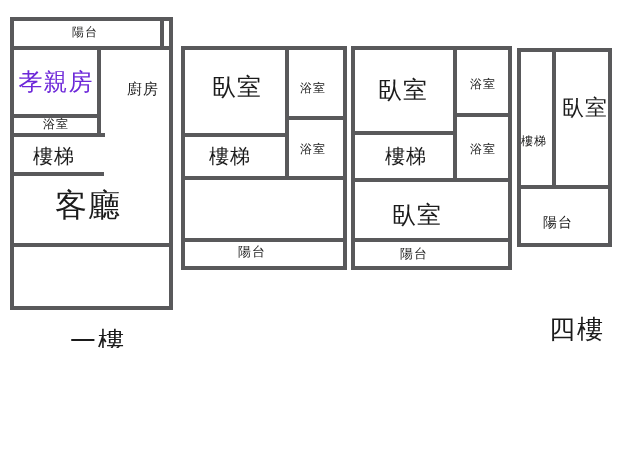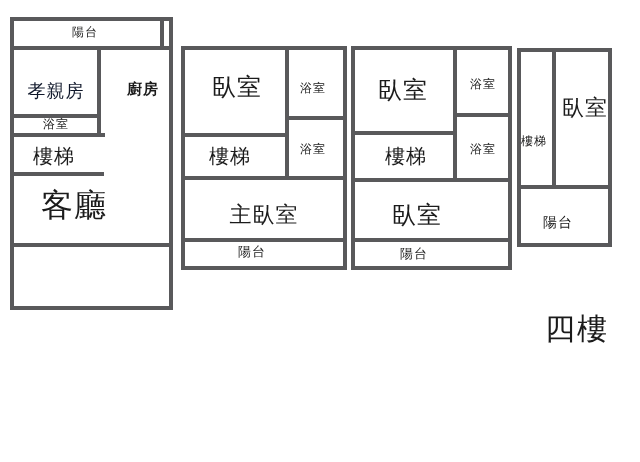--- a/index.html
+++ b/index.html
@@ -40,39 +40,39 @@
     <div class="wall" style="left: 169px; top: 17px; width: 4px; height: 293px; background: rgb(89, 89, 91);"></div>
     <div class="wall" style="left: 10px; top: 306px; width: 163px; height: 4px; background: rgb(89, 89, 91);"></div>
     <div class="wall" style="left: 160px; top: 17px; width: 4px; height: 33px; background: rgb(89, 89, 91);"></div>
     <div class="wall" style="left: 10px; top: 46px; width: 163px; height: 4px; background: rgb(89, 89, 91);"></div>
     <div class="wall" style="left: 97px; top: 46px; width: 4px; height: 91px; background: rgb(89, 89, 91);"></div>
     <div class="wall" style="left: 10px; top: 114px; width: 91px; height: 4px; background: rgb(89, 89, 91);"></div>
     <div class="wall" style="left: 10px; top: 133px; width: 95px; height: 4px; background: rgb(89, 89, 91);"></div>
     <div class="wall" style="left: 10px; top: 172px; width: 94px; height: 4px; background: rgb(89, 89, 91);"></div>
     <div class="wall" style="left: 10px; top: 243px; width: 163px; height: 4px; background: rgb(89, 89, 91);"></div>
     <div class="room-label" style="left: 85px; top: 32px; font-size: 12px; color: rgb(27, 27, 27);">陽台</div>
-    <div class="room-label" style="left: 56px; top: 91px; font-size: 18px; color: #0f172a;">孝親房</div>
-    <div class="room-label" style="left: 143px; top: 88px; font-size: 15px; color: rgb(27, 27, 27); font-weight: bold;">廚房</div>
+    <div class="room-label" style="left: 56px; top: 82px; font-size: 24px; color: #6d28d9;">孝親房</div>
+    <div class="room-label" style="left: 143px; top: 88px; font-size: 15px; color: rgb(27, 27, 27);">廚房</div>
     <div class="room-label" style="left: 56px; top: 124px; font-size: 12px; color: rgb(27, 27, 27);">浴室</div>
     <div class="room-label" style="left: 54px; top: 156px; font-size: 20px; color: rgb(27, 27, 27);">樓梯</div>
-    <div class="room-label" style="left: 74px; top: 205px; font-size: 32px; color: rgb(27, 27, 27);">客廳</div>
+    <div class="room-label" style="left: 88px; top: 205px; font-size: 32px; color: rgb(27, 27, 27);">客廳</div>
+    <div class="floor-title" style="left: 98px; top: 341px; font-size: 26px; color: rgb(27, 27, 27);">一樓</div>
     <div class="wall" style="left: 181px; top: 46px; width: 4px; height: 224px; background: rgb(89, 89, 91);"></div>
     <div class="wall" style="left: 181px; top: 46px; width: 166px; height: 4px; background: rgb(89, 89, 91);"></div>
     <div class="wall" style="left: 343px; top: 46px; width: 4px; height: 224px; background: rgb(89, 89, 91);"></div>
     <div class="wall" style="left: 181px; top: 266px; width: 166px; height: 4px; background: rgb(89, 89, 91);"></div>
     <div class="wall" style="left: 285px; top: 46px; width: 4px; height: 134px; background: rgb(89, 89, 91);"></div>
     <div class="wall" style="left: 181px; top: 133px; width: 108px; height: 4px; background: rgb(89, 89, 91);"></div>
     <div class="wall" style="left: 289px; top: 116px; width: 58px; height: 4px; background: rgb(89, 89, 91);"></div>
     <div class="wall" style="left: 181px; top: 176px; width: 166px; height: 4px; background: rgb(89, 89, 91);"></div>
     <div class="wall" style="left: 181px; top: 238px; width: 166px; height: 4px; background: rgb(89, 89, 91);"></div>
     <div class="room-label" style="left: 237px; top: 87px; font-size: 24px; color: rgb(27, 27, 27);">臥室</div>
     <div class="room-label" style="left: 313px; top: 88px; font-size: 12px; color: rgb(27, 27, 27);">浴室</div>
     <div class="room-label" style="left: 230px; top: 156px; font-size: 20px; color: rgb(27, 27, 27);">樓梯</div>
     <div class="room-label" style="left: 313px; top: 149px; font-size: 12px; color: rgb(27, 27, 27);">浴室</div>
-    <div class="room-label" style="left: 264px; top: 215px; font-size: 22px; color: rgb(27, 27, 27);">主臥室</div>
     <div class="room-label" style="left: 252px; top: 251px; font-size: 13px; color: rgb(27, 27, 27);">陽台</div>
     <div class="wall" style="left: 351px; top: 46px; width: 4px; height: 224px; background: rgb(89, 89, 91);"></div>
     <div class="wall" style="left: 351px; top: 46px; width: 161px; height: 4px; background: rgb(89, 89, 91);"></div>
     <div class="wall" style="left: 508px; top: 46px; width: 4px; height: 224px; background: rgb(89, 89, 91);"></div>
     <div class="wall" style="left: 351px; top: 266px; width: 161px; height: 4px; background: rgb(89, 89, 91);"></div>
     <div class="wall" style="left: 453px; top: 46px; width: 4px; height: 134px; background: rgb(89, 89, 91);"></div>
     <div class="wall" style="left: 351px; top: 131px; width: 106px; height: 4px; background: rgb(89, 89, 91);"></div>
     <div class="wall" style="left: 453px; top: 113px; width: 59px; height: 4px; background: rgb(89, 89, 91);"></div>
     <div class="wall" style="left: 351px; top: 178px; width: 161px; height: 4px; background: rgb(89, 89, 91);"></div>
     <div class="wall" style="left: 351px; top: 238px; width: 161px; height: 4px; background: rgb(89, 89, 91);"></div>
@@ -84,14 +84,14 @@
     <div class="room-label" style="left: 414px; top: 253px; font-size: 13px; color: rgb(27, 27, 27);">陽台</div>
     <div class="wall" style="left: 517px; top: 48px; width: 4px; height: 199px; background: rgb(89, 89, 91);"></div>
     <div class="wall" style="left: 517px; top: 48px; width: 95px; height: 4px; background: rgb(89, 89, 91);"></div>
     <div class="wall" style="left: 608px; top: 48px; width: 4px; height: 199px; background: rgb(89, 89, 91);"></div>
     <div class="wall" style="left: 517px; top: 243px; width: 95px; height: 4px; background: rgb(89, 89, 91);"></div>
     <div class="wall" style="left: 552px; top: 48px; width: 4px; height: 139px; background: rgb(89, 89, 91);"></div>
     <div class="wall" style="left: 517px; top: 185px; width: 95px; height: 4px; background: rgb(89, 89, 91);"></div>
     <div class="room-label" style="left: 534px; top: 141px; font-size: 12px; color: rgb(27, 27, 27);">樓梯</div>
     <div class="room-label" style="left: 585px; top: 108px; font-size: 22px; color: rgb(27, 27, 27);">臥室</div>
     <div class="room-label" style="left: 558px; top: 222px; font-size: 14px; color: rgb(27, 27, 27);">陽台</div>
-    <div class="floor-title" style="left: 577px; top: 329px; font-size: 30px; color: rgb(27, 27, 27);">四樓</div>
+    <div class="floor-title" style="left: 577px; top: 329px; font-size: 26px; color: rgb(27, 27, 27);">四樓</div>
   </div>
 
 </body></html>

